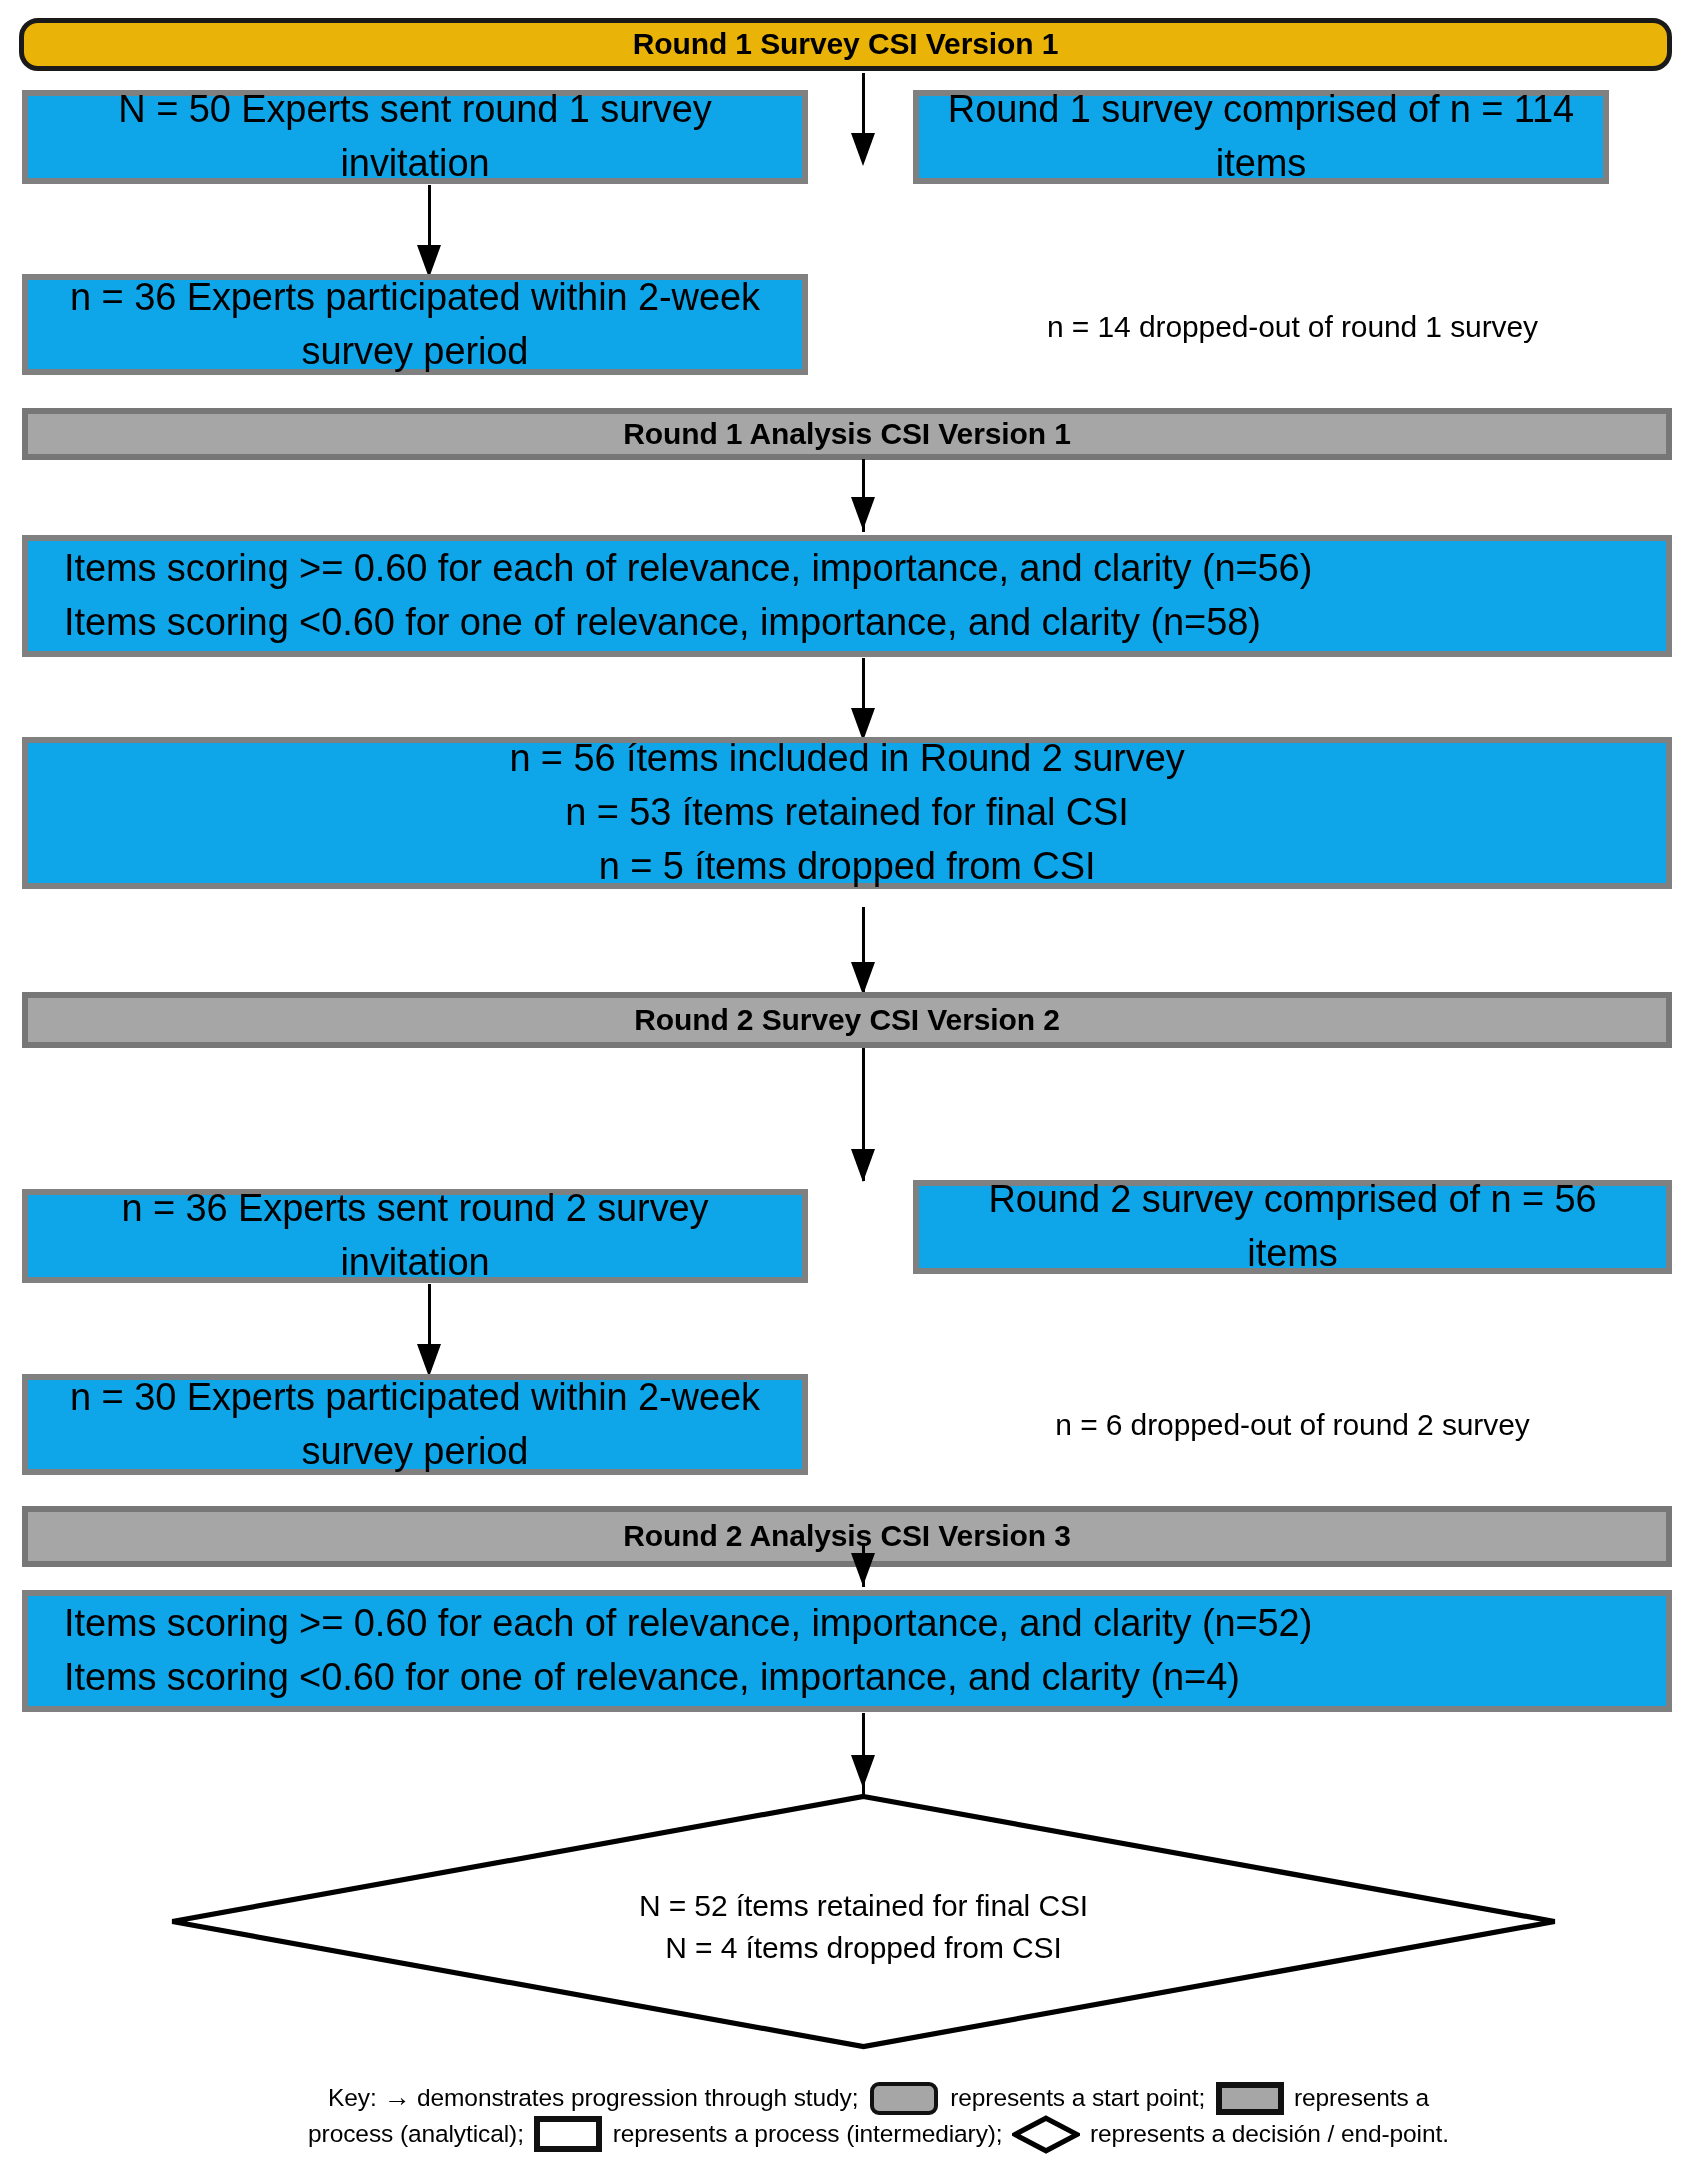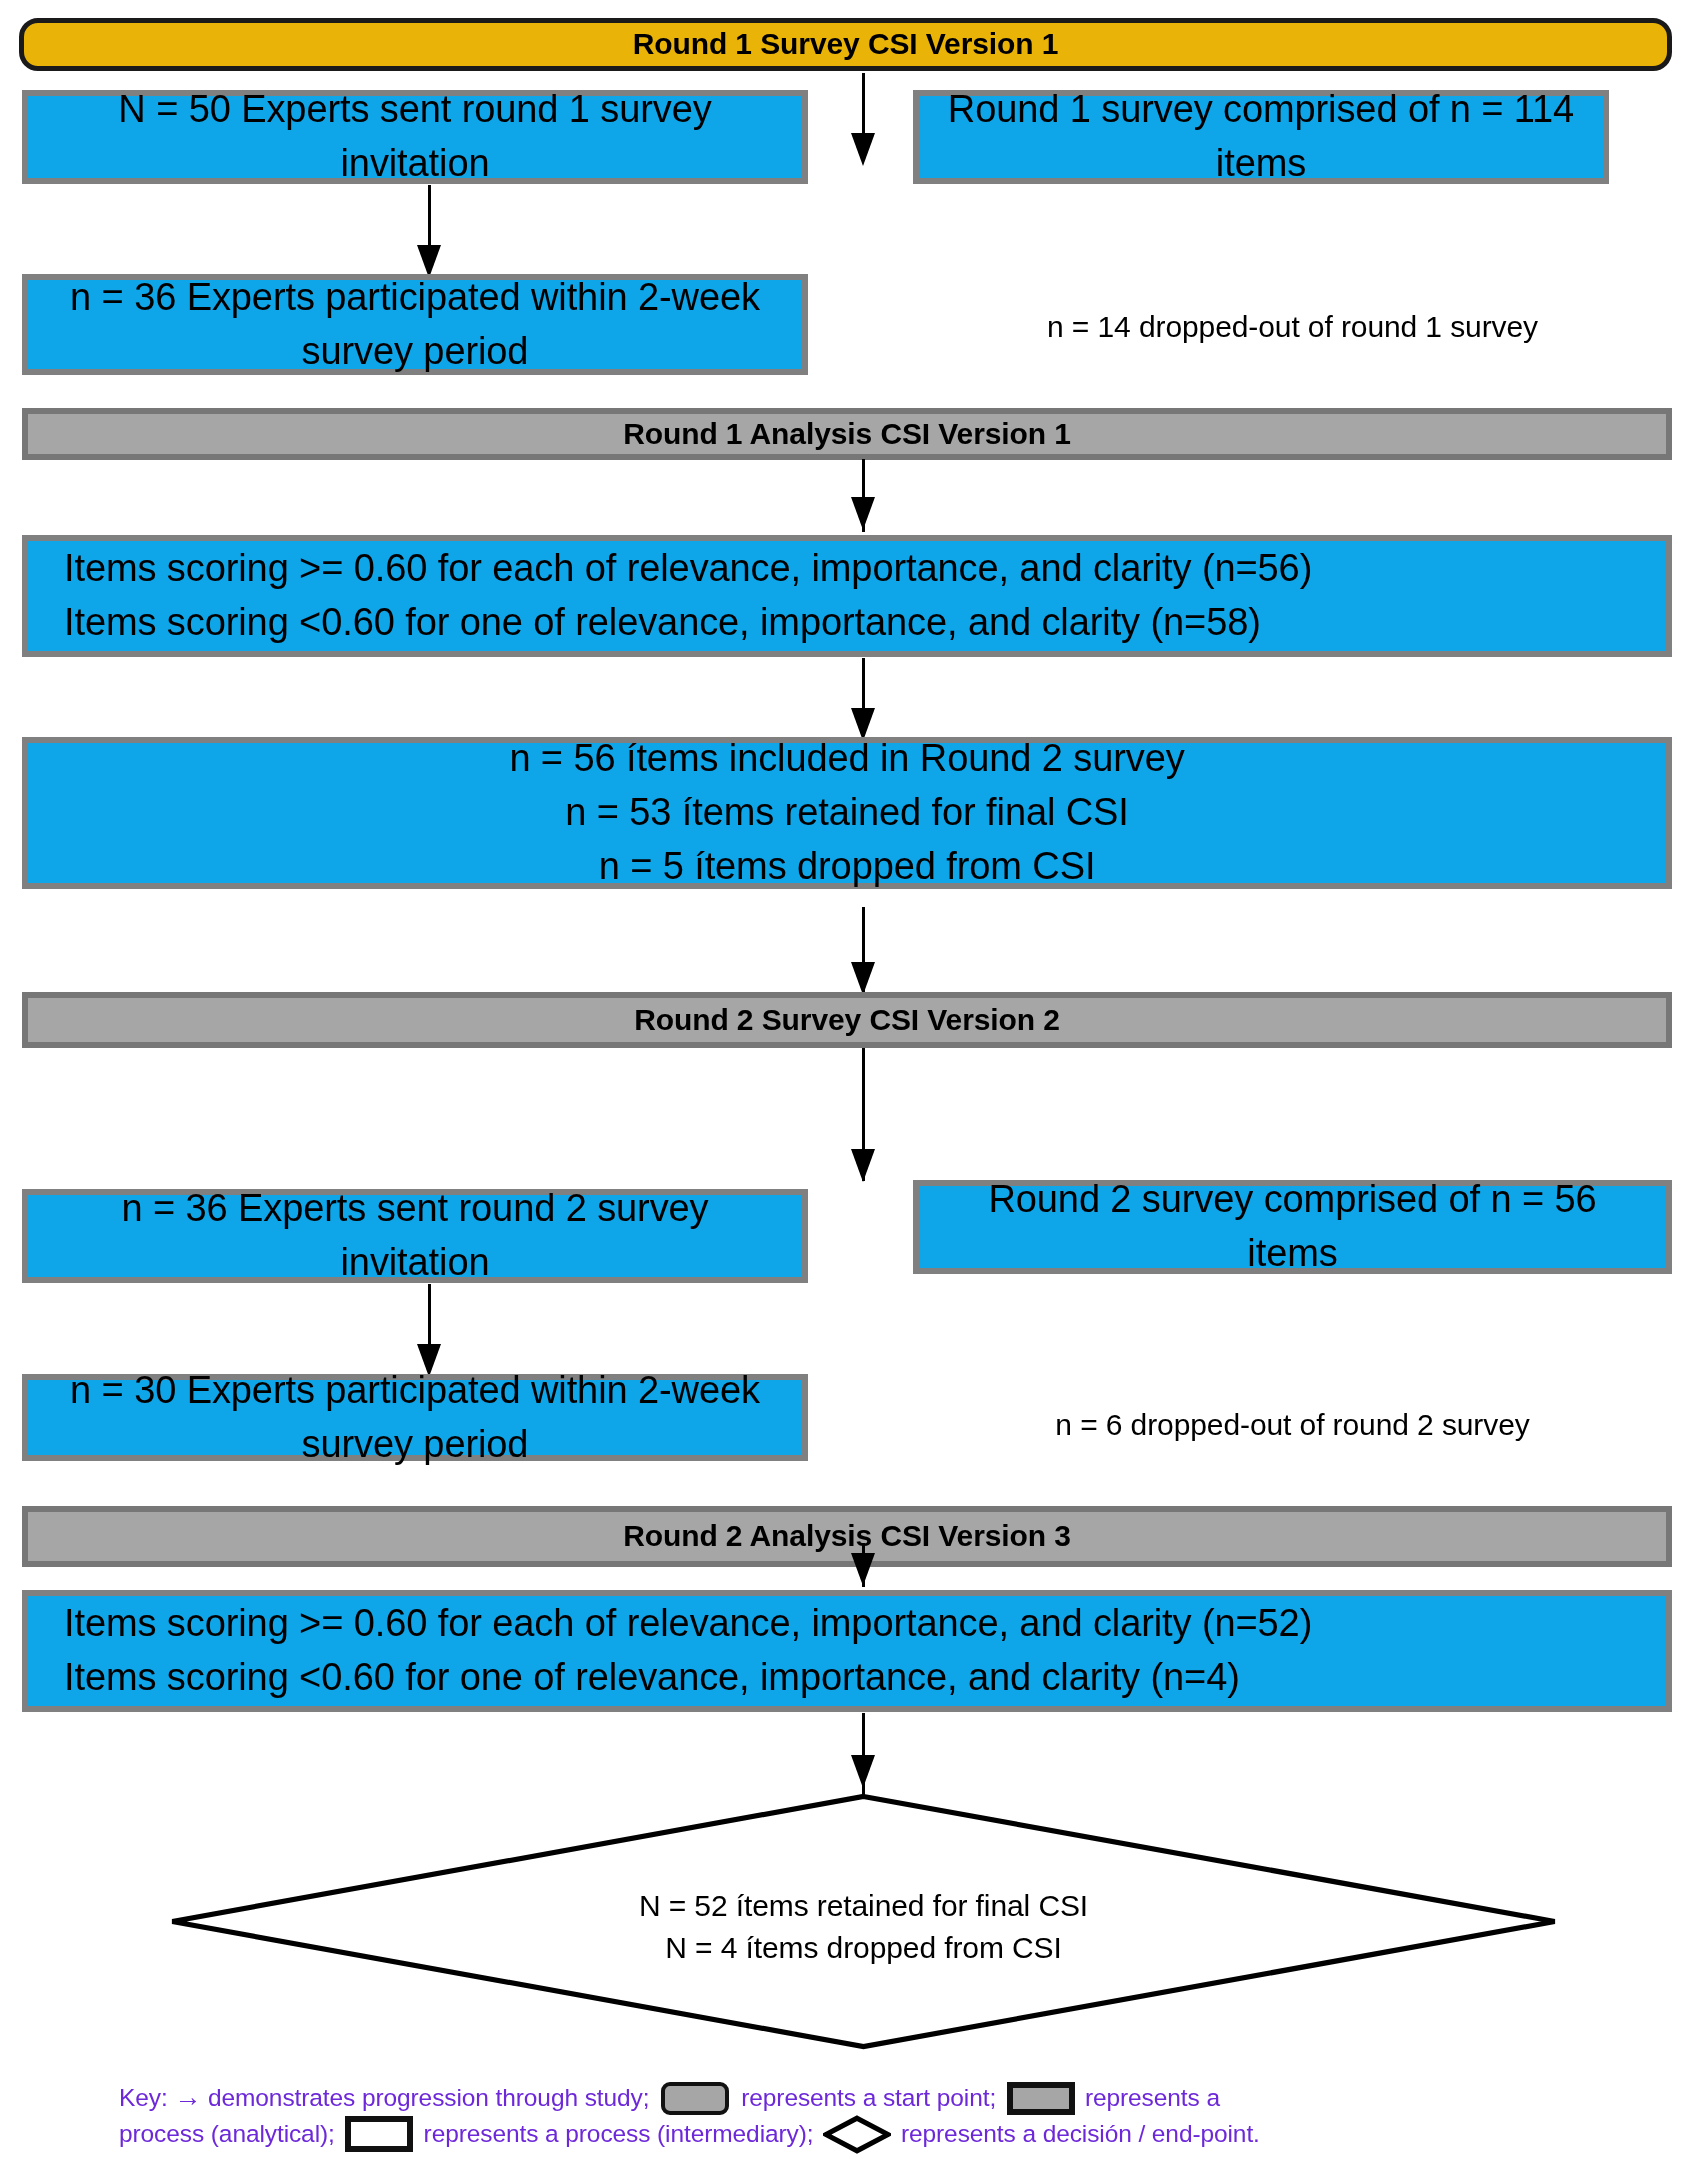--- a/index.html
+++ b/index.html
@@ -96,21 +96,22 @@
     line-height: 1.42;
     letter-spacing: -0.1px;
   }
 
   
   #key {
     position: absolute;
     font-size: 24.5px;
     line-height: 1.45;
     letter-spacing: -0.1px;
-    color: #6d28d9;
+    color: #000000;
+    text-align: center;
   }
   #key .kline {
     display: block;
     white-space: nowrap;
   }
   .swatch {
     display: inline-block;
     vertical-align: middle;
     box-sizing: border-box;
     position: relative;
@@ -234,21 +235,21 @@
 
   <div class="node process-white" style="left:913px; top:1180px; width:759px; height:94px; padding:0 27px;">
     <span>Round 2 survey comprised of n = 56 items</span>
   </div>
 
   <div class="conn">
     <div class="conn-line" style="left:428px; top:1284px; height:74px;"></div>
     <div class="arrow-head" style="left:417px; top:1344px;"></div>
   </div>
 
-  <div class="node process-white" style="left:22px; top:1374px; width:786px; height:87px; padding:0 18px;">
+  <div class="node process-white" style="left:22px; top:1374px; width:786px; height:101px; padding:0 18px;">
     <span>n = 30 Experts participated within 2-week survey period</span>
   </div>
 
   <div class="plain-text" style="left:913px; top:1408px; width:759px;">
     <span>n = 6 dropped-out of round 2 survey</span>
   </div>
 
   <div class="node process-gray" style="left:22px; top:1506px; width:1650px; height:61px;">
     <span>Round 2 Analysis CSI Version 3</span>
   </div>

